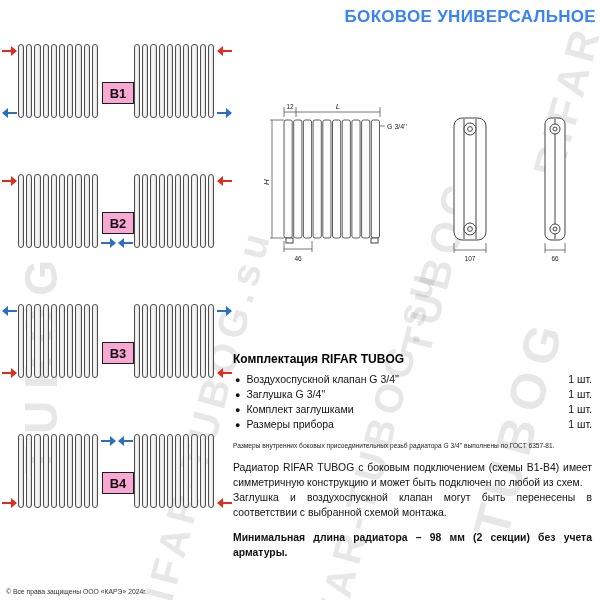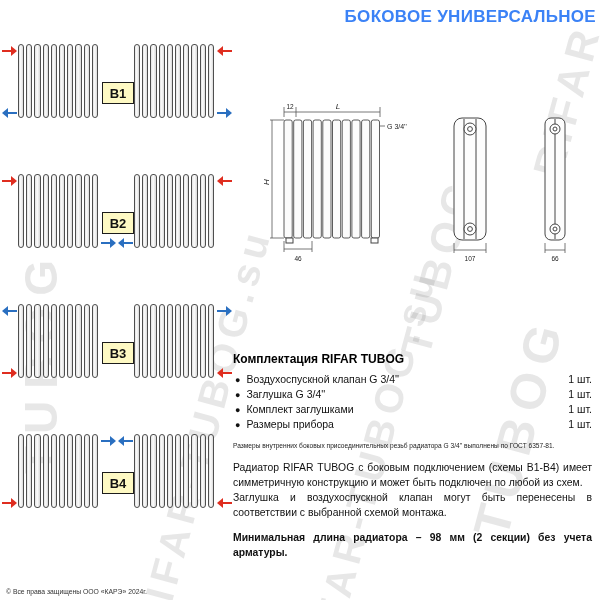--- a/index.html
+++ b/index.html
@@ -18,21 +18,21 @@
   
   .title{position:absolute;top:6px;right:4px;text-align:right;font-size:17px;font-weight:700;
          line-height:1.32;letter-spacing:0.3px;color:#3b82f6;}
   
   .scheme-row{position:absolute;left:2px;width:236px;height:74px;}
   .radiator{position:absolute;top:0;width:80px;height:74px;display:flex;gap:2px;}
   .rad-left{left:16px;} .rad-right{left:132px;}
   .radiator i{flex:1;border:1px solid #4e4e4e;border-radius:3px;
               background:linear-gradient(90deg,#e3e3e3,#fcfcfc 45%,#d8d8d8);}
   .scheme-label{position:absolute;left:100px;top:38px;width:30px;height:20px;border:1.5px solid #1c1c1c;
-                background:#fef9c3;display:flex;align-items:center;justify-content:center;
+                background:#f9a8d4;display:flex;align-items:center;justify-content:center;
                 font-size:13px;font-weight:800;}
   .arrow{position:absolute;width:15px;height:10px;}
   .arrow::before{content:"";position:absolute;left:0;top:4px;width:10px;height:2px;}
   .arrow::after{content:"";position:absolute;right:0;top:0;width:0;height:0;
                 border-top:5px solid transparent;border-bottom:5px solid transparent;border-left:6px solid;}
   .arrow.supply::before{background:var(--red);} .arrow.supply::after{border-left-color:var(--red);}
   .arrow.return::before{background:var(--blue);} .arrow.return::after{border-left-color:var(--blue);}
   .arrow.left{transform:scaleX(-1);}
   
   .tech{position:absolute;left:262px;top:100px;width:332px;height:170px;}

